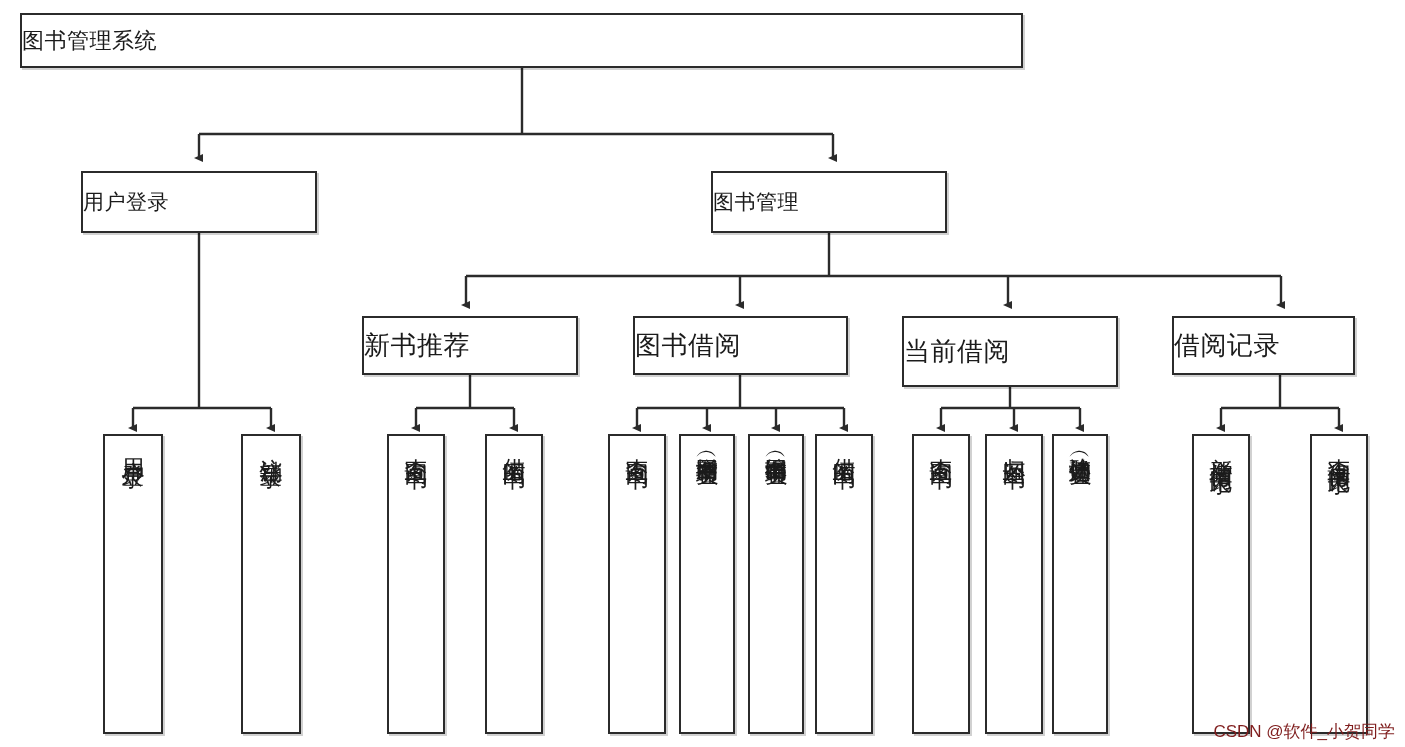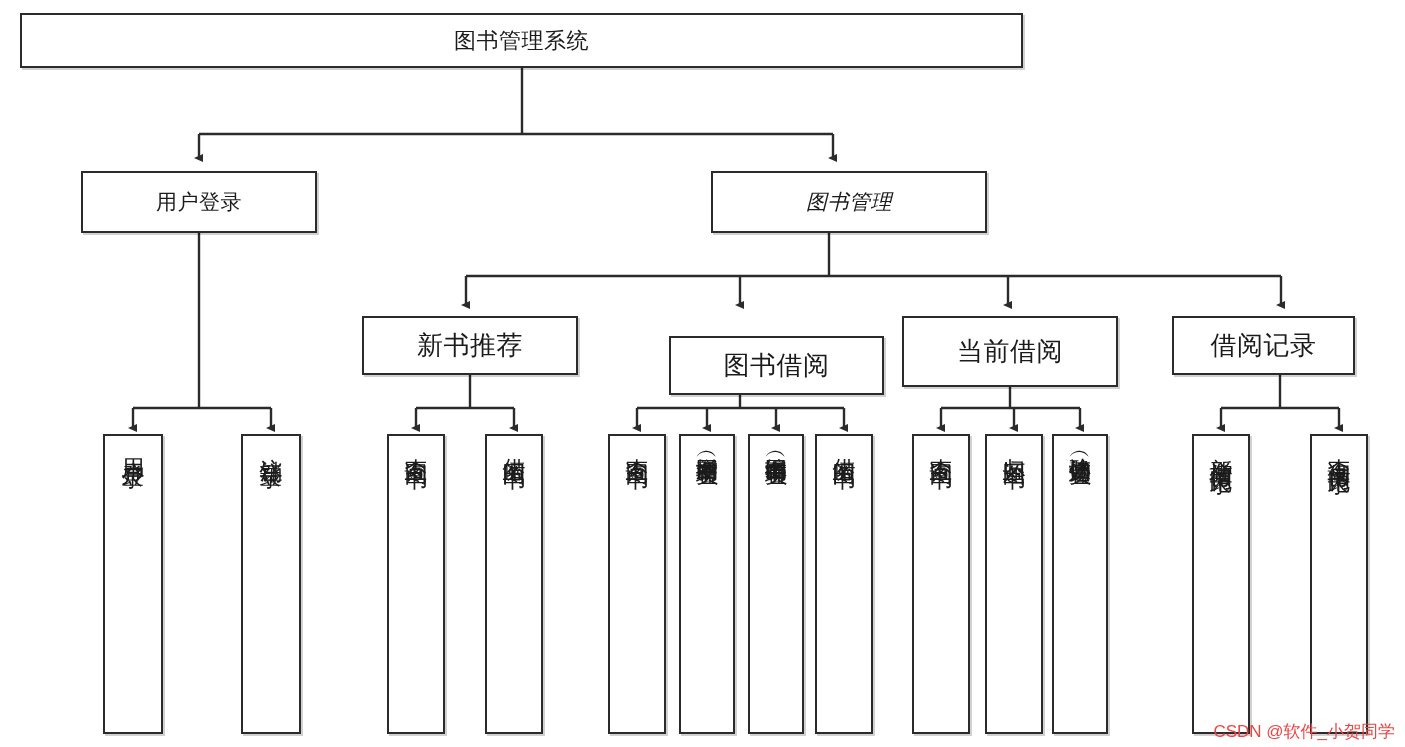--- a/index.html
+++ b/index.html
@@ -23,21 +23,21 @@
     height: 747px;
     pointer-events: none;
   }
   .node {
     position: absolute;
     box-sizing: border-box;
     background: #ffffff;
     border: 2.5px solid #2b2b2b;
     display: flex;
     align-items: center;
-    justify-content: center;
+    justify-content: flex-start;
     box-shadow: 2px 2px 0 rgba(0,0,0,0.18);
   }
   .node .label {
     color: #1b1b1b;
     letter-spacing: 0.5px;
     line-height: 1.15;
     white-space: nowrap;
   }
   .node.root .label { font-size: 22px; }
   .node.lvl2 .label { font-size: 21px; }
@@ -56,21 +56,21 @@
   }
   .node.leaf.tall-text .label {
     font-size: 22px;
     letter-spacing: 1px;
   }
   #watermark {
     position: absolute;
     right: 10px;
     bottom: 4px;
     font-size: 17px;
-    color: #ef4444;
+    color: #7f1d1d;
     white-space: nowrap;
     user-select: none;
   }
 </style>
 </head>
 <body>
 
 <div id="canvas">
 
   <svg class="edges" viewBox="0 0 1405 747" xmlns="http://www.w3.org/2000/svg">
@@ -123,28 +123,28 @@
     </g>
   </svg>
 
   <div class="node root" id="node-root" style="left: 20px; top: 13px; width: 1003px; height: 55px;">
     <span class="label">图书管理系统</span>
   </div>
 
   <div class="node lvl2" id="node-l2-0" style="left: 81px; top: 171px; width: 236px; height: 62px;">
     <span class="label">用户登录</span>
   </div>
-  <div class="node lvl2" id="node-l2-1" style="left: 711px; top: 171px; width: 276px; height: 62px; font-style: italic;">
+  <div class="node lvl2" id="node-l2-1" style="left: 711px; top: 171px; width: 236px; height: 62px;">
     <span class="label">图书管理</span>
   </div>
 
   <div class="node lvl3" id="node-l3-0" style="left: 362px; top: 316px; width: 216px; height: 59px;">
     <span class="label">新书推荐</span>
   </div>
-  <div class="node lvl3" id="node-l3-1" style="left: 633px; top: 336px; width: 215px; height: 59px; margin-left: 36px;">
+  <div class="node lvl3" id="node-l3-1" style="left: 633px; top: 316px; width: 215px; height: 59px;">
     <span class="label">图书借阅</span>
   </div>
   <div class="node lvl3" id="node-l3-2" style="left: 902px; top: 316px; width: 216px; height: 71px;">
     <span class="label">当前借阅</span>
   </div>
   <div class="node lvl3" id="node-l3-3" style="left: 1172px; top: 316px; width: 183px; height: 59px;">
     <span class="label">借阅记录</span>
   </div>
 
   <div class="node leaf" id="node-leaf-0" style="left: 103px; top: 434px; width: 60px; height: 300px;">

